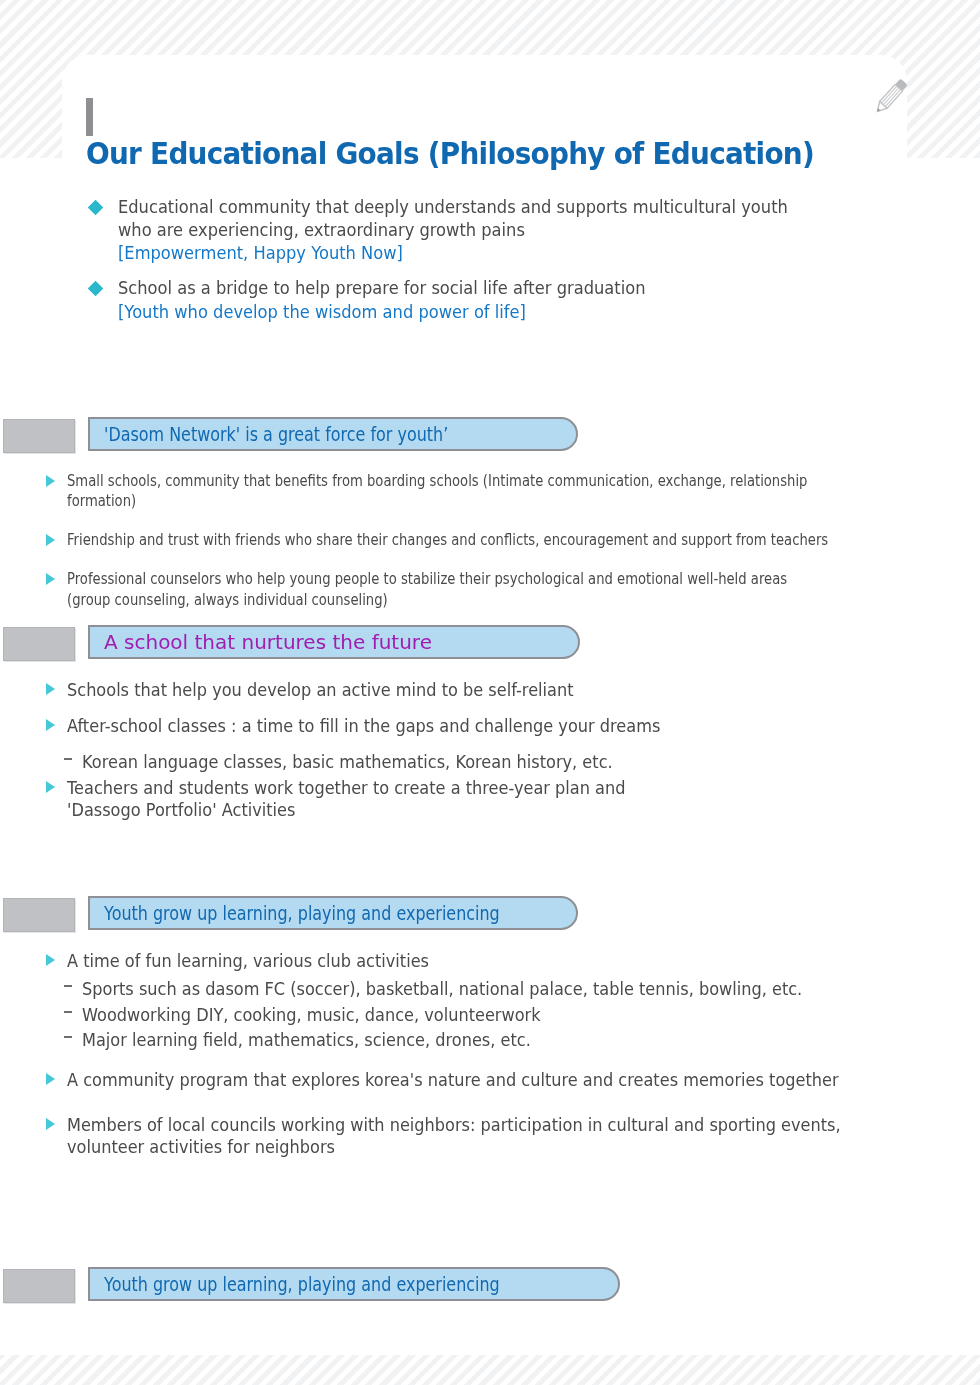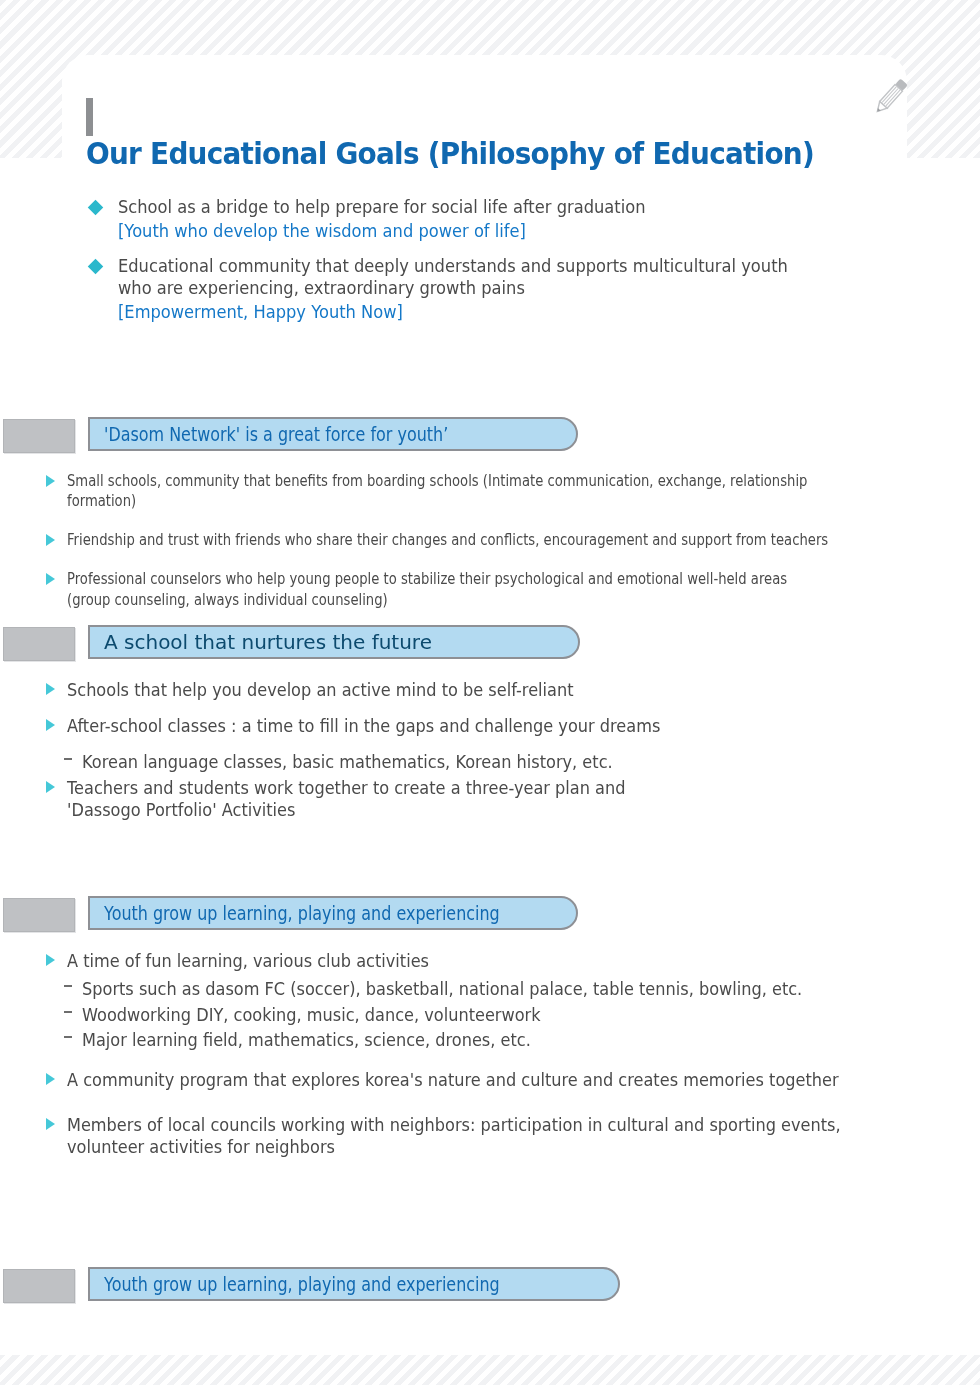--- a/index.html
+++ b/index.html
@@ -159,21 +159,21 @@
     white-space: nowrap;
   }
   .pill-narrow .sec-pill-label {
     transform: scaleX(0.84);
     transform-origin: left center;
   }
   .pill-wide .sec-pill-label {
     font-size: 20px;
     transform: scaleX(1.0);
     transform-origin: left center;
-    color: #0c4a6e;
+    color: #a21caf;
   }
 
   
   .sec-body {
     position: relative;
     margin-top: 18px;
     padding-left: 46px;
     padding-right: 14px;
   }
   .tri-item {
@@ -254,28 +254,28 @@
     <line x1="25" y1="13" x2="25" y2="34" stroke="#c8cacd" stroke-width="1.1"></line>
     <line x1="27.5" y1="13" x2="27.5" y2="34" stroke="#c8cacd" stroke-width="1.1"></line>
     <polygon points="20,35 30,35 25,44" fill="#ffffff" stroke="#c2c4c7" stroke-width="1.4"></polygon>
     <polygon points="23,41 27,41 25,44" fill="#9d9fa2"></polygon>
   </g>
 </svg>
 
 <div id="intro-list">
   <div class="intro-item">
     <span class="diamond-icon"></span>
-    <div class="intro-main">School as a bridge to help prepare for social life after graduation</div>
-    <div class="intro-sub">[Youth who develop the wisdom and power of life]</div>
-  </div>
-  <div class="intro-item">
-    <span class="diamond-icon"></span>
     <div class="intro-main">Educational community that deeply understands and supports multicultural youth
 who are experiencing, extraordinary growth pains</div>
     <div class="intro-sub">[Empowerment, Happy Youth Now]</div>
+  </div>
+  <div class="intro-item">
+    <span class="diamond-icon"></span>
+    <div class="intro-main">School as a bridge to help prepare for social life after graduation</div>
+    <div class="intro-sub">[Youth who develop the wisdom and power of life]</div>
   </div>
 </div>
 
 <div class="section" id="section-1">
   <div class="sec-head-row">
     <div class="sec-gray-tab"></div>
     <div class="sec-pill pill-narrow" style="width:490px">
       <span class="sec-pill-label">'Dasom Network' is a great force for youth’</span>
     </div>
   </div>

